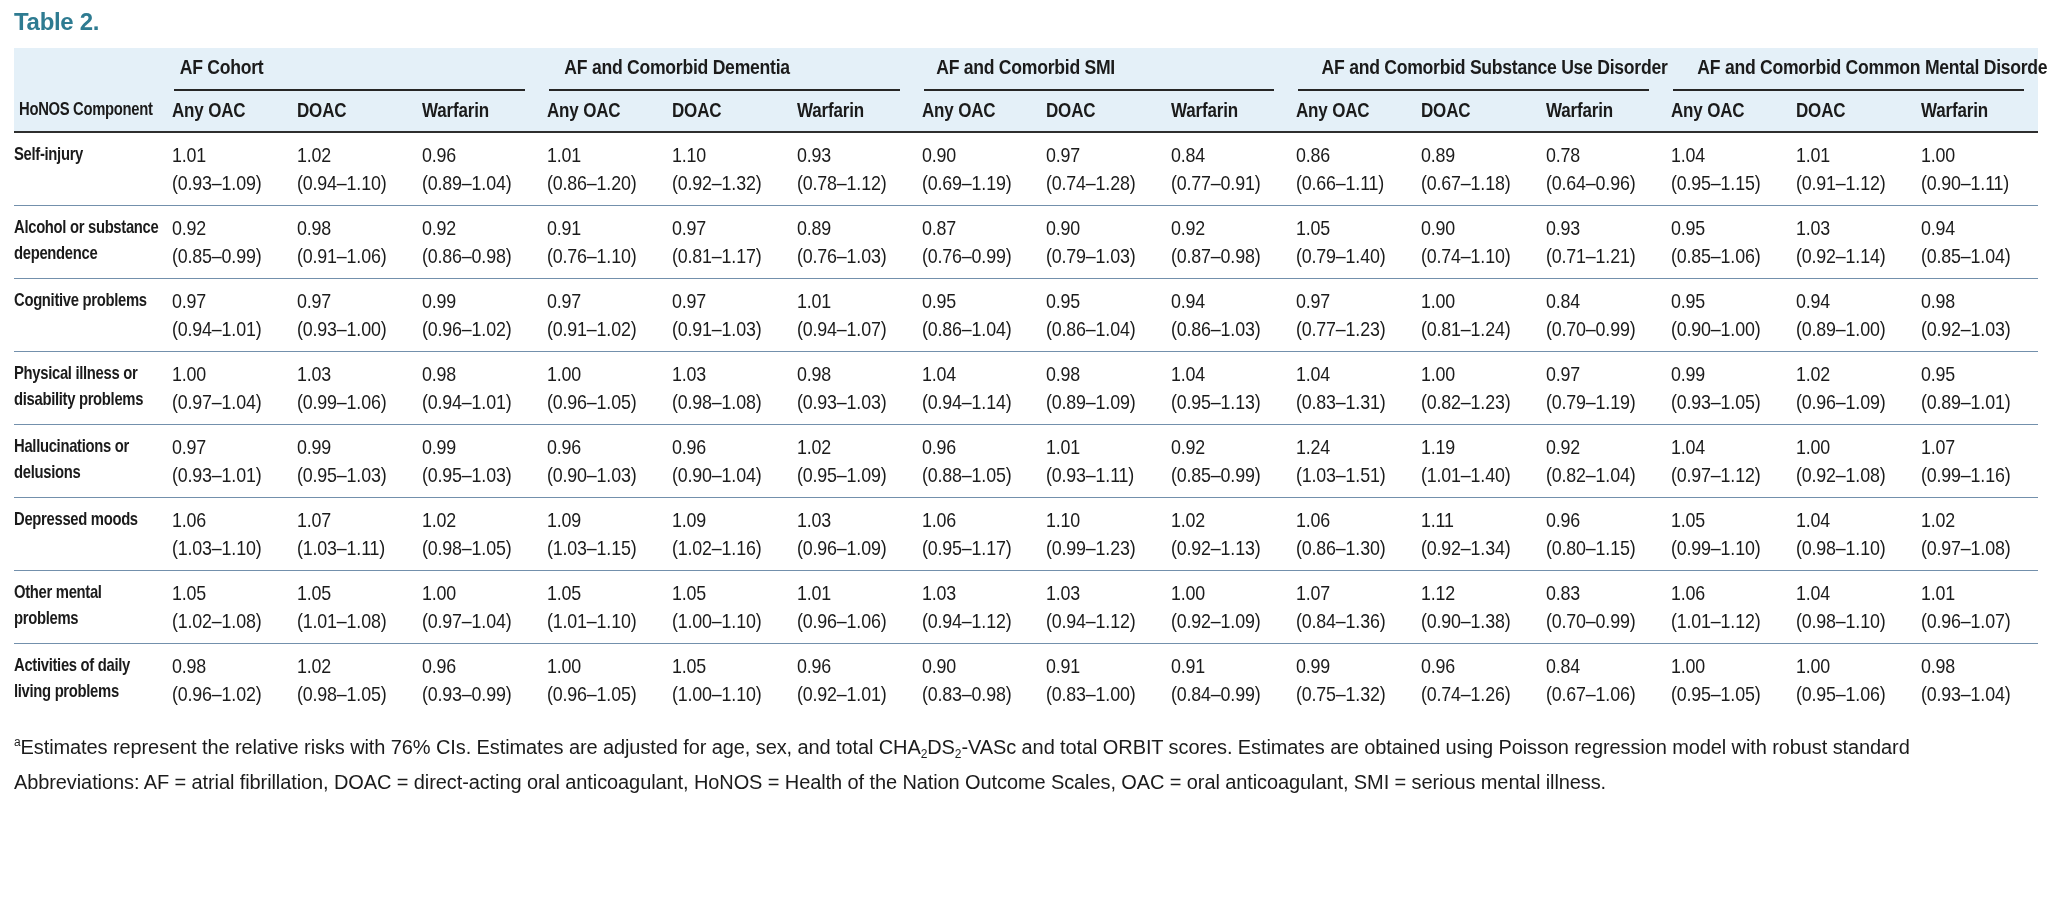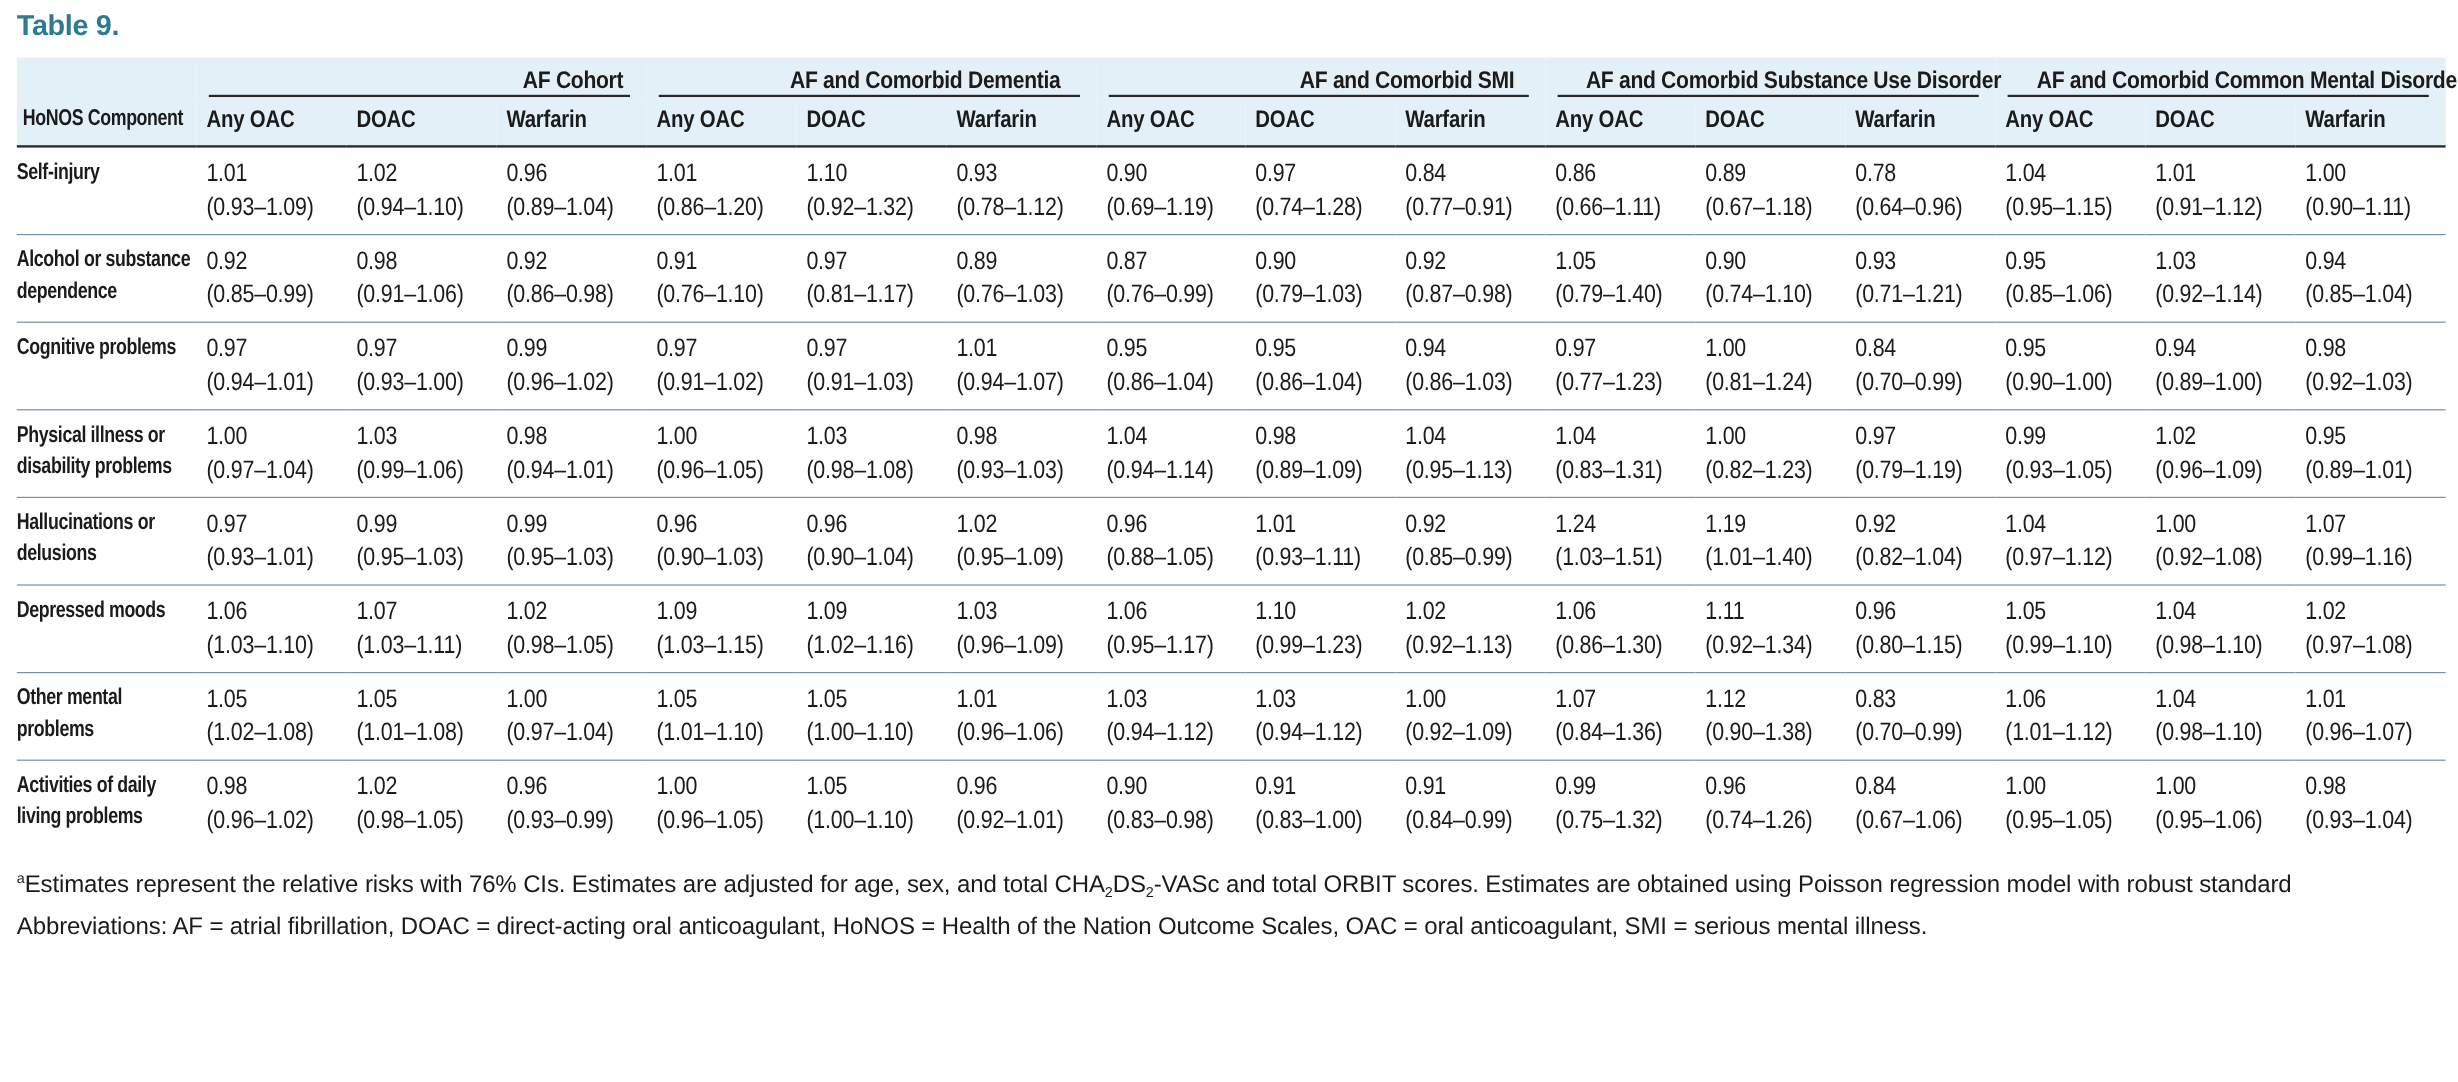--- a/index.html
+++ b/index.html
@@ -16,21 +16,21 @@
 
   .table-label{color:var(--accent);font-size:24px;font-weight:700;letter-spacing:-0.3px;line-height:28px}
   .title{color:var(--navy);font-size:30px;font-weight:700;line-height:38px;margin-top:6px;letter-spacing:-0.3px}
   .title sup{font-size:17px}
 
   table{border-collapse:collapse;table-layout:fixed;width:2024px;margin-top:12px}
   col.labelcol{width:150px}
   th,td{font-weight:normal;text-align:left;vertical-align:top;padding:0}
   thead th{background:var(--band)}
   .grp{padding-top:8px;vertical-align:bottom}
-  .grp-u{margin:0 14px 0 10px;border-bottom:2.5px solid #262626;padding-bottom:0;text-align:right}
+  .grp-u{margin:0 14px 0 10px;border-bottom:2.5px solid #262626;padding-bottom:10px;text-align:left}
   .grp-label{display:inline-block;font-weight:700;font-size:20px;white-space:nowrap;
              transform:scaleX(.88);transform-origin:50% 100%;letter-spacing:-0.3px}
   .sub{vertical-align:bottom;padding:5px 0 9px 8px}
   .sub.first{padding-left:5px}
   .sub-inner{font-weight:700;font-size:20px;white-space:nowrap;letter-spacing:-0.2px;
              transform:scaleX(.85);transform-origin:0 100%}
   .sub.first .rlabel-inner{padding-bottom:0}
   thead tr:last-child th{border-bottom:2.5px solid #2e2e2e}
 
   tbody tr{border-top:1.5px solid var(--sep)}
@@ -45,21 +45,21 @@
   .footnotes{margin-top:12px;font-size:20px;line-height:28px;letter-spacing:-0.1px}
   .fn-line2{padding-left:30px}
   .footnotes sup{font-size:12px}
   .footnotes sub{font-size:12px;vertical-align:-4px}
 </style>
 </head>
 <body>
 
 <div class="wrap">
 
-  <div class="table-label">Table 9.</div>
+  <div class="table-label">Table 2.</div>
 
 
   <table>
       <colgroup>
         <col class="labelcol">
         <col>
         <col>
         <col>
         <col>
         <col>

